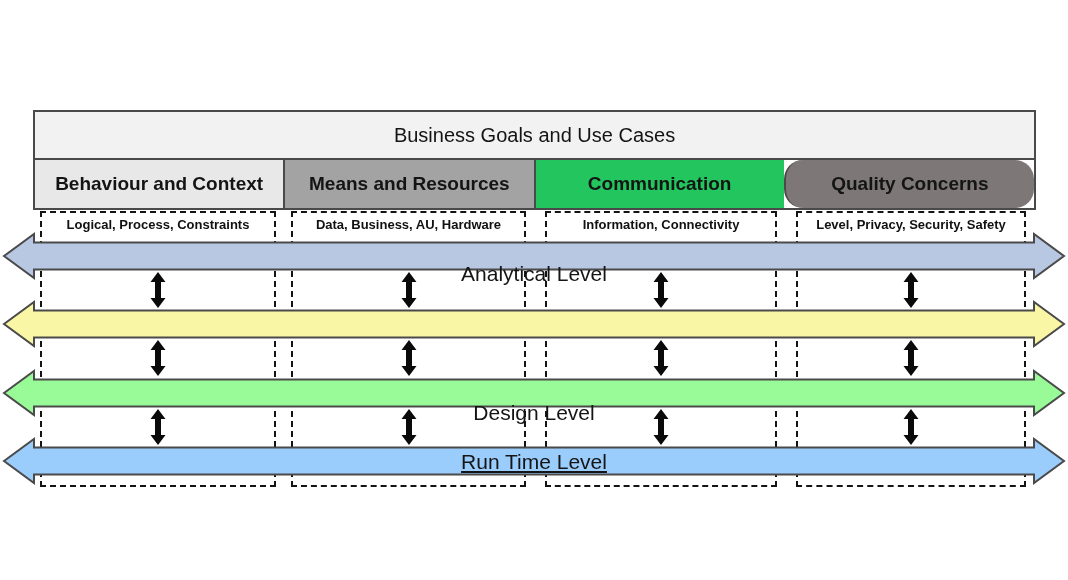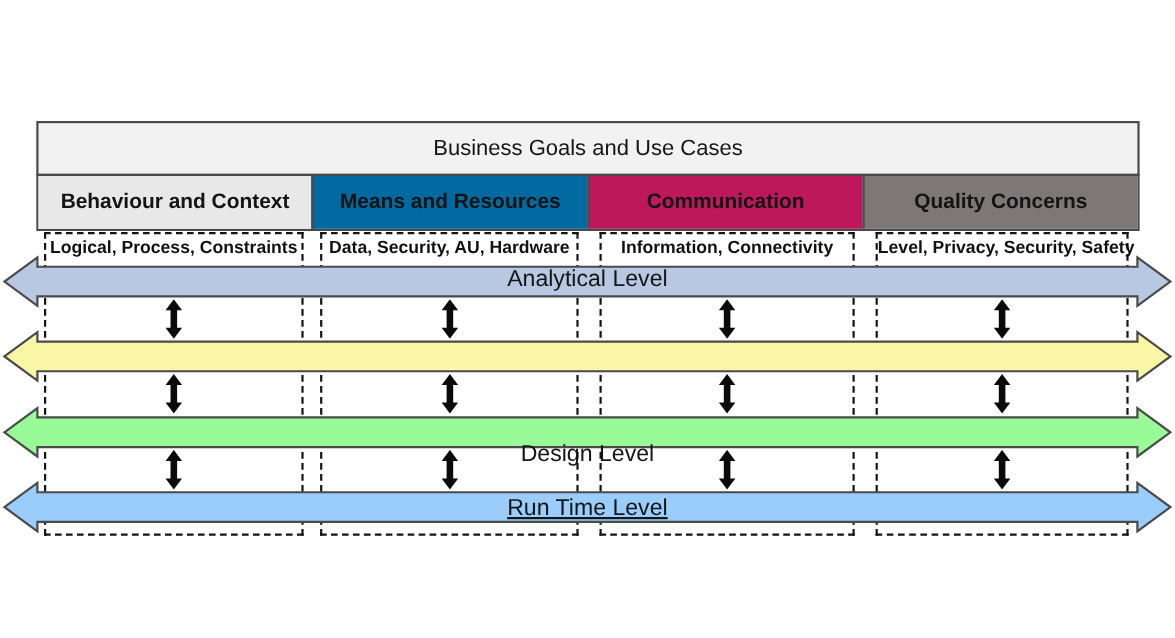--- a/index.html
+++ b/index.html
@@ -29,21 +29,21 @@
   }
   .col-header + .col-header{border-left:2px solid #4a4a4a;}
   
   .dash-box{
     position:absolute;top:211px;height:276px;
     box-sizing:border-box;border:2px dashed #141414;
     z-index:1;
   }
   .sublabel{
     position:absolute;top:4px;left:0;right:0;
-    text-align:center;font-size:16px;font-weight:bold;color:#111;
+    text-align:center;font-size:13px;font-weight:bold;color:#111;
     white-space:nowrap;
   }
   
   .band{position:absolute;left:0;width:1068px;height:48px;z-index:2;}
   .band-label{
     position:absolute;left:0;width:1068px;height:27px;z-index:3;
     display:flex;align-items:center;justify-content:center;
     font-size:21px;color:#151515;pointer-events:none;
   }
   
@@ -51,42 +51,42 @@
 </style>
 </head>
 <body>
 
 <div class="canvas">
 
   <div class="top-header" style="background-color: rgb(242, 242, 242);">Business Goals and Use Cases</div>
 
   <div class="col-header-row">
     <div class="col-header" style="background-color: rgb(232, 232, 232);">Behaviour and Context</div>
-    <div class="col-header" style="background-color: #0369a1;">Means and Resources</div>
-    <div class="col-header" style="background-color: #be185d;">Communication</div>
-    <div class="col-header" style="background-color: rgb(125, 119, 119);">Quality Concerns</div>
+    <div class="col-header" style="background-color: #a3a3a3;">Means and Resources</div>
+    <div class="col-header" style="background-color: #22c55e;">Communication</div>
+    <div class="col-header" style="background-color: rgb(125, 119, 119); border-radius: 19px;">Quality Concerns</div>
   </div>
 
   <div class="dash-box" style="left:40px;width:236px;">
     <div class="sublabel">Logical, Process, Constraints</div>
   </div>
   <div class="dash-box" style="left:291px;width:235px;">
-    <div class="sublabel">Data, Security, AU, Hardware</div>
+    <div class="sublabel">Data, Business, AU, Hardware</div>
   </div>
   <div class="dash-box" style="left:545px;width:232px;">
     <div class="sublabel">Information, Connectivity</div>
   </div>
   <div class="dash-box" style="left:796px;width:230px;">
     <div class="sublabel">Level, Privacy, Security, Safety</div>
   </div>
 
   <svg class="band" style="top:232px;" viewBox="0 0 1068 48">
     <polygon points="4,24 34,2 34,10.5 1034,10.5 1034,2 1064,24 1034,46 1034,37.5 34,37.5 34,46" stroke="#4a4a4a" stroke-width="2" fill="#b8c7e2"></polygon>
   </svg>
-  <div class="band-label" style="top:240px;">Analytical Level</div>
+  <div class="band-label" style="top:260px;">Analytical Level</div>
 
   <svg class="band" style="top:300px;" viewBox="0 0 1068 48">
     <polygon points="4,24 34,2 34,10.5 1034,10.5 1034,2 1064,24 1034,46 1034,37.5 34,37.5 34,46" stroke="#4a4a4a" stroke-width="2" fill="#f9f7a6"></polygon>
   </svg>
 
   <svg class="band" style="top:369px;" viewBox="0 0 1068 48">
     <polygon points="4,24 34,2 34,10.5 1034,10.5 1034,2 1064,24 1034,46 1034,37.5 34,37.5 34,46" stroke="#4a4a4a" stroke-width="2" fill="#98fb98"></polygon>
   </svg>
   <div class="band-label" style="top:380px;margin-top:19px;">Design Level</div>
 

